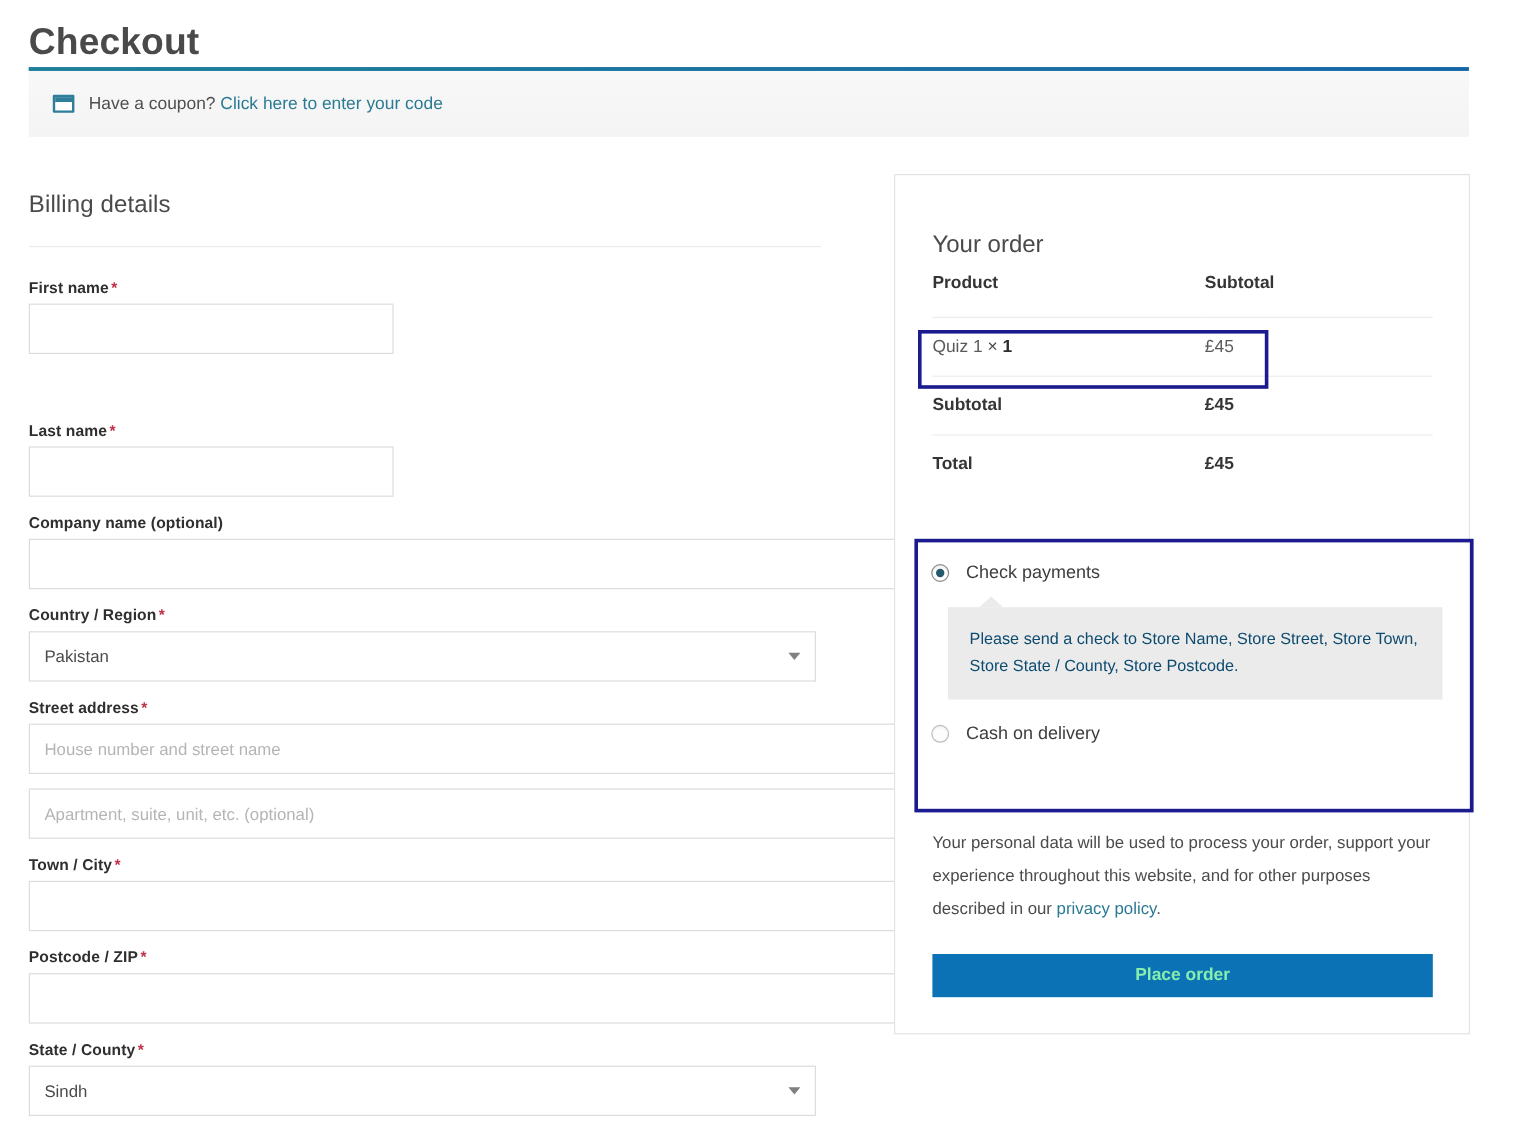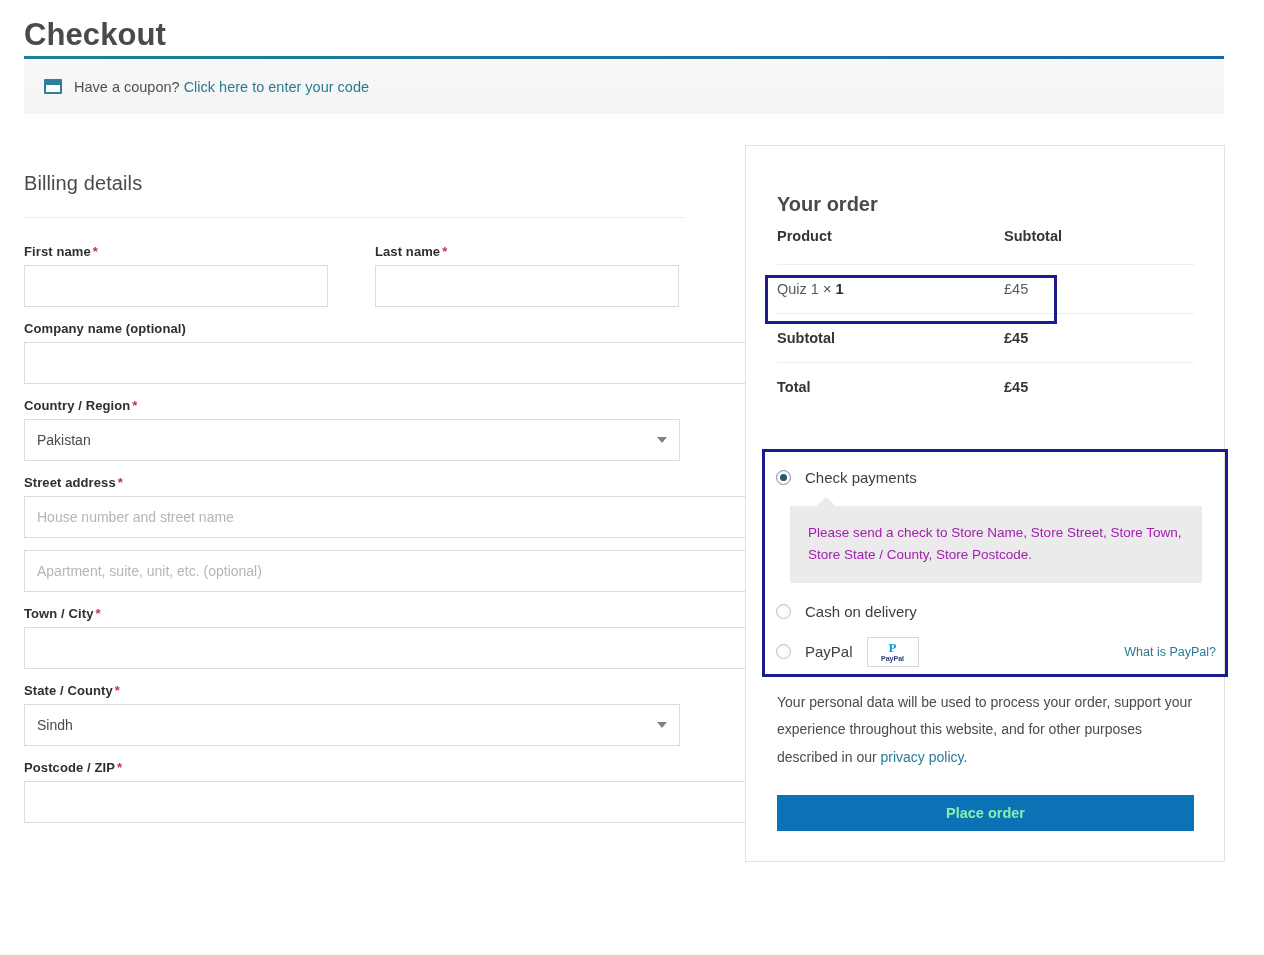--- a/index.html
+++ b/index.html
@@ -47,21 +47,21 @@
     display: inline-block;
   }
   .coupon-icon::after {
     content: ""; position: absolute; left: 0; top: 0;
     width: 100%; height: 4px; background: #2e7d9a;
   }
   .coupon-text { font-size: 14.5px; color: #4f4f4f; }
   .coupon-link { color: #2b7a94; cursor: pointer; }
 
   
-  .billing { position: absolute; left: 24px; top: 172px; width: 660px; }
+  .billing { position: absolute; left: 24px; top: 160px; width: 660px; }
   .section-heading {
     font-size: 20px; font-weight: 400; color: #4a4a4a;
     margin: 0 0 22px 0; letter-spacing: .1px;
   }
   .hr { height: 1px; background: #ececec; width: 660px; margin-bottom: 26px; }
 
   .field { margin-bottom: 14px; }
   .field-label {
     display: block; font-size: 13px; font-weight: bold;
     color: #2f2f2f; margin-bottom: 6px; letter-spacing: .1px;
@@ -85,35 +85,35 @@
   .caret {
     position: absolute; right: 13px; top: 50%;
     transform: translateY(-50%);
     width: 0; height: 0;
     border-left: 5px solid transparent;
     border-right: 5px solid transparent;
     border-top: 6px solid #808080;
     pointer-events: none;
   }
 
-  .row2 { display: flex; gap: 42px; }
+  .row2 { display: flex; gap: 42px; flex-direction: column; }
   .row2 > .field { flex: 1; margin-bottom: 14px; }
   .row2 .input { width: 304px; }
 
   .w-full { width: 778px; }
 
   
   .order-panel {
     position: absolute; left: 745px; top: 145px;
     width: 480px; height: 717px;
     border: 1px solid #e3e3e3; background: #ffffff;
   }
   .order-title {
     position: absolute; left: 31px; top: 30px;
-    font-size: 20px; font-weight: 700; color: #4a4a4a;
+    font-size: 20px; font-weight: 400; color: #4a4a4a;
   }
 
   .order-table {
     position: absolute; left: 31px; top: 82px;
     width: 417px; border-collapse: collapse;
   }
   .order-table th {
     text-align: left; font-size: 14.5px; font-weight: bold;
     color: #353535; padding: 0 0 20px 0;
   }
@@ -150,21 +150,21 @@
   .radio.checked { border-color: #8a8a8a; }
   .radio.checked::after {
     content: ""; position: absolute; left: 3px; top: 3px;
     width: 7px; height: 7px; border-radius: 50%; background: #23596b;
   }
   .pay-label { font-size: 15px; color: #3e3e3e; }
 
   .pay-box {
     position: relative; background: #ebebeb;
     margin: 14px 0 14px 14px; width: 412px;
-    padding: 16px 18px; font-size: 13.5px; line-height: 1.65; color: #a21caf;
+    padding: 16px 18px; font-size: 13.5px; line-height: 1.65; color: #0c4a6e;
   }
   .pay-box::before {
     content: ""; position: absolute; left: 26px; top: -9px;
     width: 0; height: 0;
     border-left: 10px solid transparent;
     border-right: 10px solid transparent;
     border-bottom: 9px solid #ebebeb;
   }
 
   .paypal-logo {
@@ -257,35 +257,35 @@
 
     <div class="field">
       <label class="field-label">
         <span>Town / City</span><span class="req">*</span>
       </label>
       <input class="input w-full" type="text" value="" style="">
     </div>
 
     <div class="field">
       <label class="field-label">
+        <span>Postcode / ZIP</span><span class="req">*</span>
+      </label>
+      <input class="input w-full" type="text" value="" style="">
+    </div>
+
+    <div class="field">
+      <label class="field-label">
         <span>State / County</span><span class="req">*</span>
       </label>
       <div class="select-wrap" style="width:656px;">
         <select class="select">
           <option>Sindh</option>
         </select>
         <span class="caret"></span>
       </div>
-    </div>
-
-    <div class="field">
-      <label class="field-label">
-        <span>Postcode / ZIP</span><span class="req">*</span>
-      </label>
-      <input class="input w-full" type="text" value="" style="">
     </div>
 
   </div>
 
   <div class="order-panel">
     <h2 class="order-title">Your order</h2>
 
     <table class="order-table">
       <thead>
         <tr>
@@ -328,27 +328,18 @@
 
     <div class="pay-box">
       <span>Please send a check to Store Name, Store Street, Store Town, Store State / County, Store Postcode.</span>
     </div>
 
     <div class="pay-row" style="margin-bottom:10px;">
       <span class="radio"></span>
       <span class="pay-label">Cash on delivery</span>
     </div>
 
-    <div class="pay-row">
-      <span class="radio"></span>
-      <span class="pay-label">PayPal</span>
-      <span class="paypal-logo">
-        <span class="pp-mark">P</span>
-        <span class="pp-word">PayPal</span>
-      </span>
-      <span class="what-paypal">What is PayPal?</span>
-    </div>
   </div>
 
   <div class="hl-product"></div>
   <div class="hl-payment"></div>
 
 </div>
 
 </body></html>

